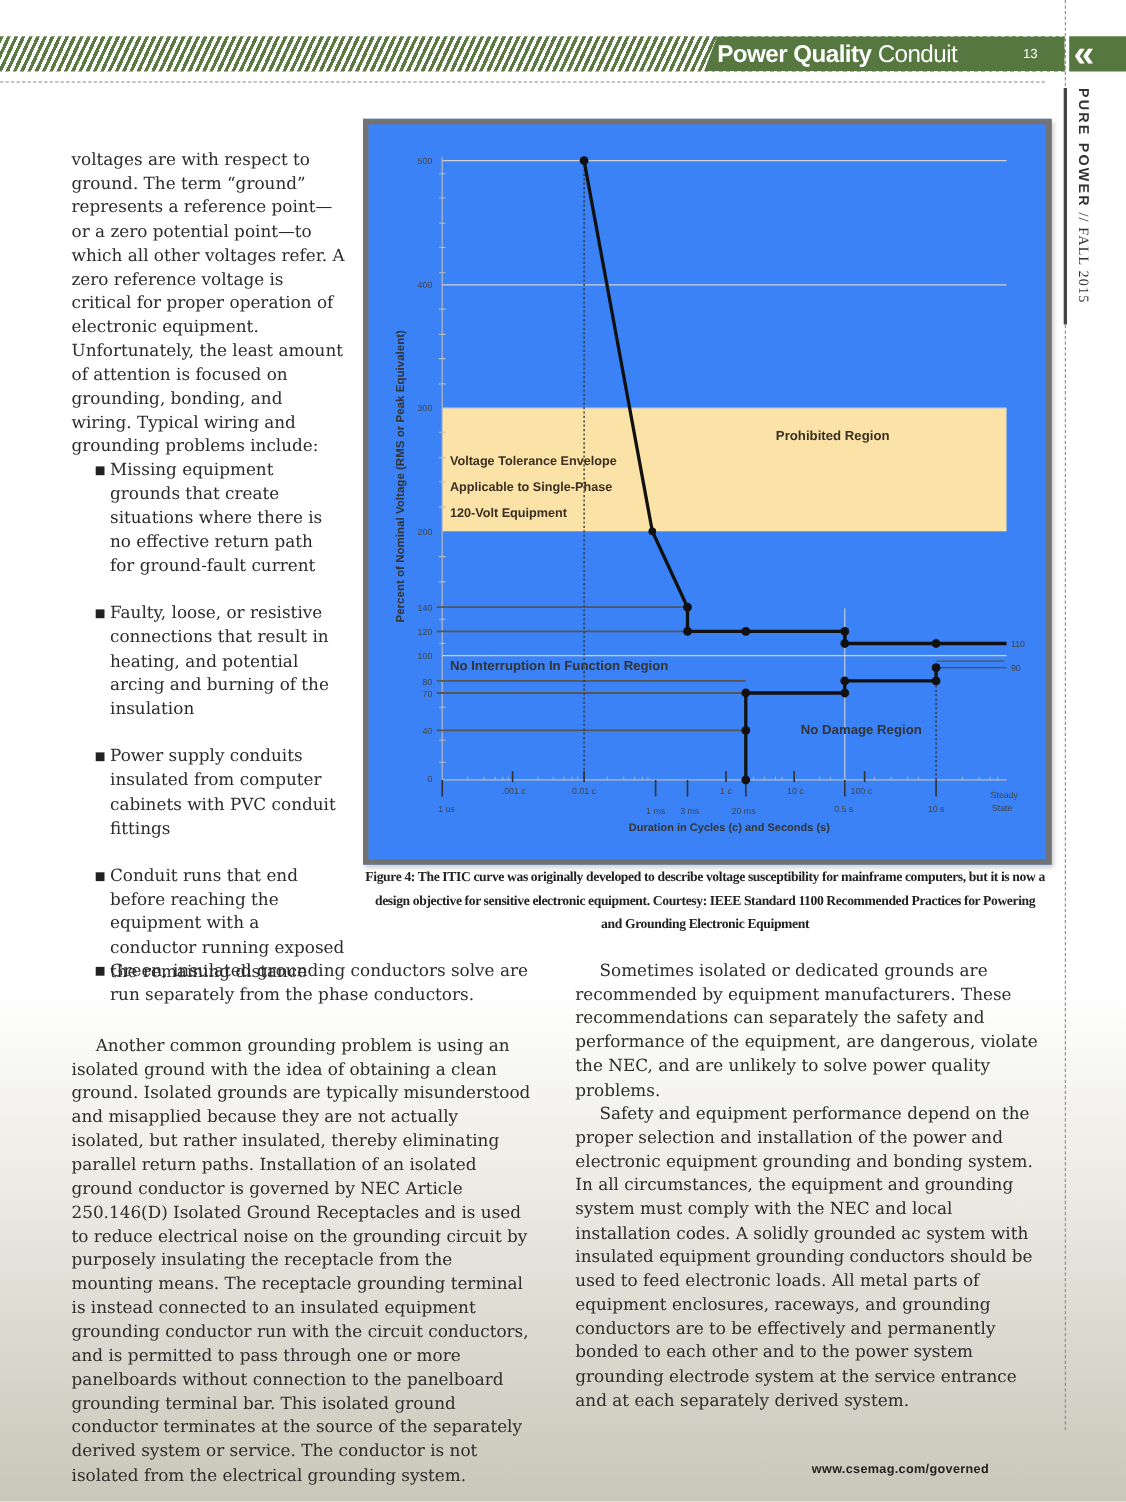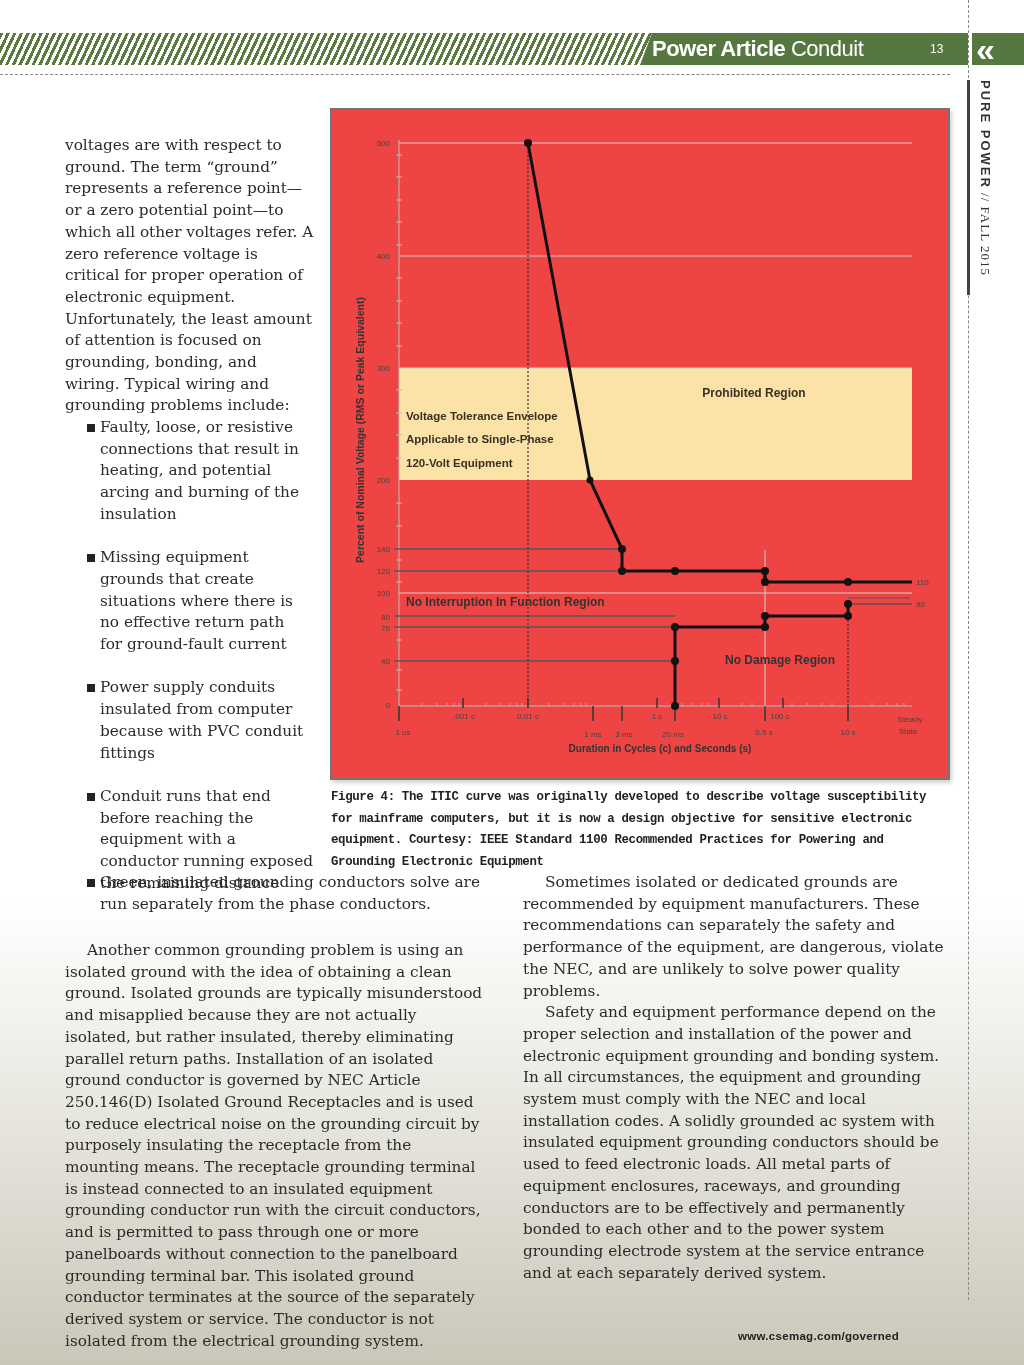--- a/index.html
+++ b/index.html
@@ -54,62 +54,62 @@
     content: ""; position: absolute; left: 22px; top: 7px; width: 8px; height: 8px; background: #222;
   }
   .bullets-a { position: absolute; left: 65px; top: 417px; width: 260px; }
   .bullets-b { position: absolute; left: 65px; top: 872px; width: 420px; }
   .col-left-bottom { position: absolute; left: 65px; top: 940px; width: 420px; }
   .col-right-bottom { position: absolute; left: 523px; top: 872px; width: 430px; }
   p.indent { text-indent: 22px; margin: 0; }
 
   .figure-frame {
     position: absolute; left: 330px; top: 108px; width: 616px; height: 668px;
-    border: 2px solid #737373; background: #ef4444; box-shadow: 2px 3px 4px rgba(0,0,0,0.18);
+    border: 5px solid #737373; background: #3b82f6; box-shadow: 2px 3px 4px rgba(0,0,0,0.18);
   }
   .figure-frame svg { position: absolute; left: 0; top: 0; }
   .caption {
     position: absolute; left: 331px; top: 787px; width: 620px;
-    font-family: Liberation Mono, monospace; font-weight: 700; font-size: 12.4px; line-height: 21.5px;
-    color: #222; letter-spacing: -0.35px;
+    font-family: Liberation Serif, serif; font-weight: 700; font-size: 12.4px; line-height: 21.5px;
+    color: #222; letter-spacing: -0.35px; text-align: center;
   }
   .footer-url {
     position: absolute; left: 738px; top: 1330px; font-family: "Liberation Sans", sans-serif;
     font-weight: 700; font-size: 11.5px; color: #222; letter-spacing: 0.3px;
   }
   svg text { font-family: "Liberation Sans", sans-serif; }
 </style>
 </head>
 <body>
 
 <div class="header-bar"></div>
 <div class="header-solid"></div>
 <div class="header-title">
-  <b>Power Article</b>
+  <b>Power Quality</b>
   <span class="light">Conduit</span>
 </div>
 <div class="page-num">13</div>
 <div class="chev-box"></div>
 <div class="chev">«</div>
 
 <div class="dash-h"></div>
 <div class="dash-v"></div>
 <div class="side-bar"></div>
 <div class="side-text">
   <b>PURE POWER</b><span> // </span><span>FALL 2015</span>
 </div>
 
 <div class="col-left-top body-text">
   <p>voltages are with respect to ground. The term “ground” represents a reference point—or a zero potential point—to which all other voltages refer. A zero reference voltage is critical for proper operation of electronic equipment. Unfortunately, the least amount of attention is focused on grounding, bonding, and wiring. Typical wiring and grounding problems include:</p>
 </div>
 
 <ul class="bullets bullets-a body-text">
+  <li style="width:210px">Missing equipment grounds that create situations where there is no effective return path for ground-fault current</li>
   <li style="width:215px">Faulty, loose, or resistive connections that result in heating, and potential arcing and burning of the insulation</li>
-  <li style="width:210px">Missing equipment grounds that create situations where there is no effective return path for ground-fault current</li>
-  <li style="width:215px">Power supply conduits insulated from computer because with PVC conduit fittings</li>
+  <li style="width:215px">Power supply conduits insulated from computer cabinets with PVC conduit fittings</li>
   <li style="width:215px">Conduit runs that end before reaching the equipment with a conductor running exposed the remaining distance</li>
 </ul>
 <ul class="bullets bullets-b body-text">
   <li style="width:380px">Green, insulated grounding conductors solve are run separately from the phase conductors.</li>
 </ul>
 
 <div class="col-left-bottom body-text">
   <p class="indent">Another common grounding problem is using an isolated ground with the idea of obtaining a clean ground. Isolated grounds are typically misunderstood and misapplied because they are not actually isolated, but rather insulated, thereby eliminating parallel return paths. Installation of an isolated ground conductor is governed by NEC Article 250.146(D) Isolated Ground Receptacles and is used to reduce electrical noise on the grounding circuit by purposely insulating the receptacle from the mounting means. The receptacle grounding terminal is instead connected to an insulated equipment grounding conductor run with the circuit conductors, and is permitted to pass through one or more panelboards without connection to the panelboard grounding terminal bar. This isolated ground conductor terminates at the source of the separately derived system or service. The conductor is not isolated from the electrical grounding system.</p>
 </div>
 

